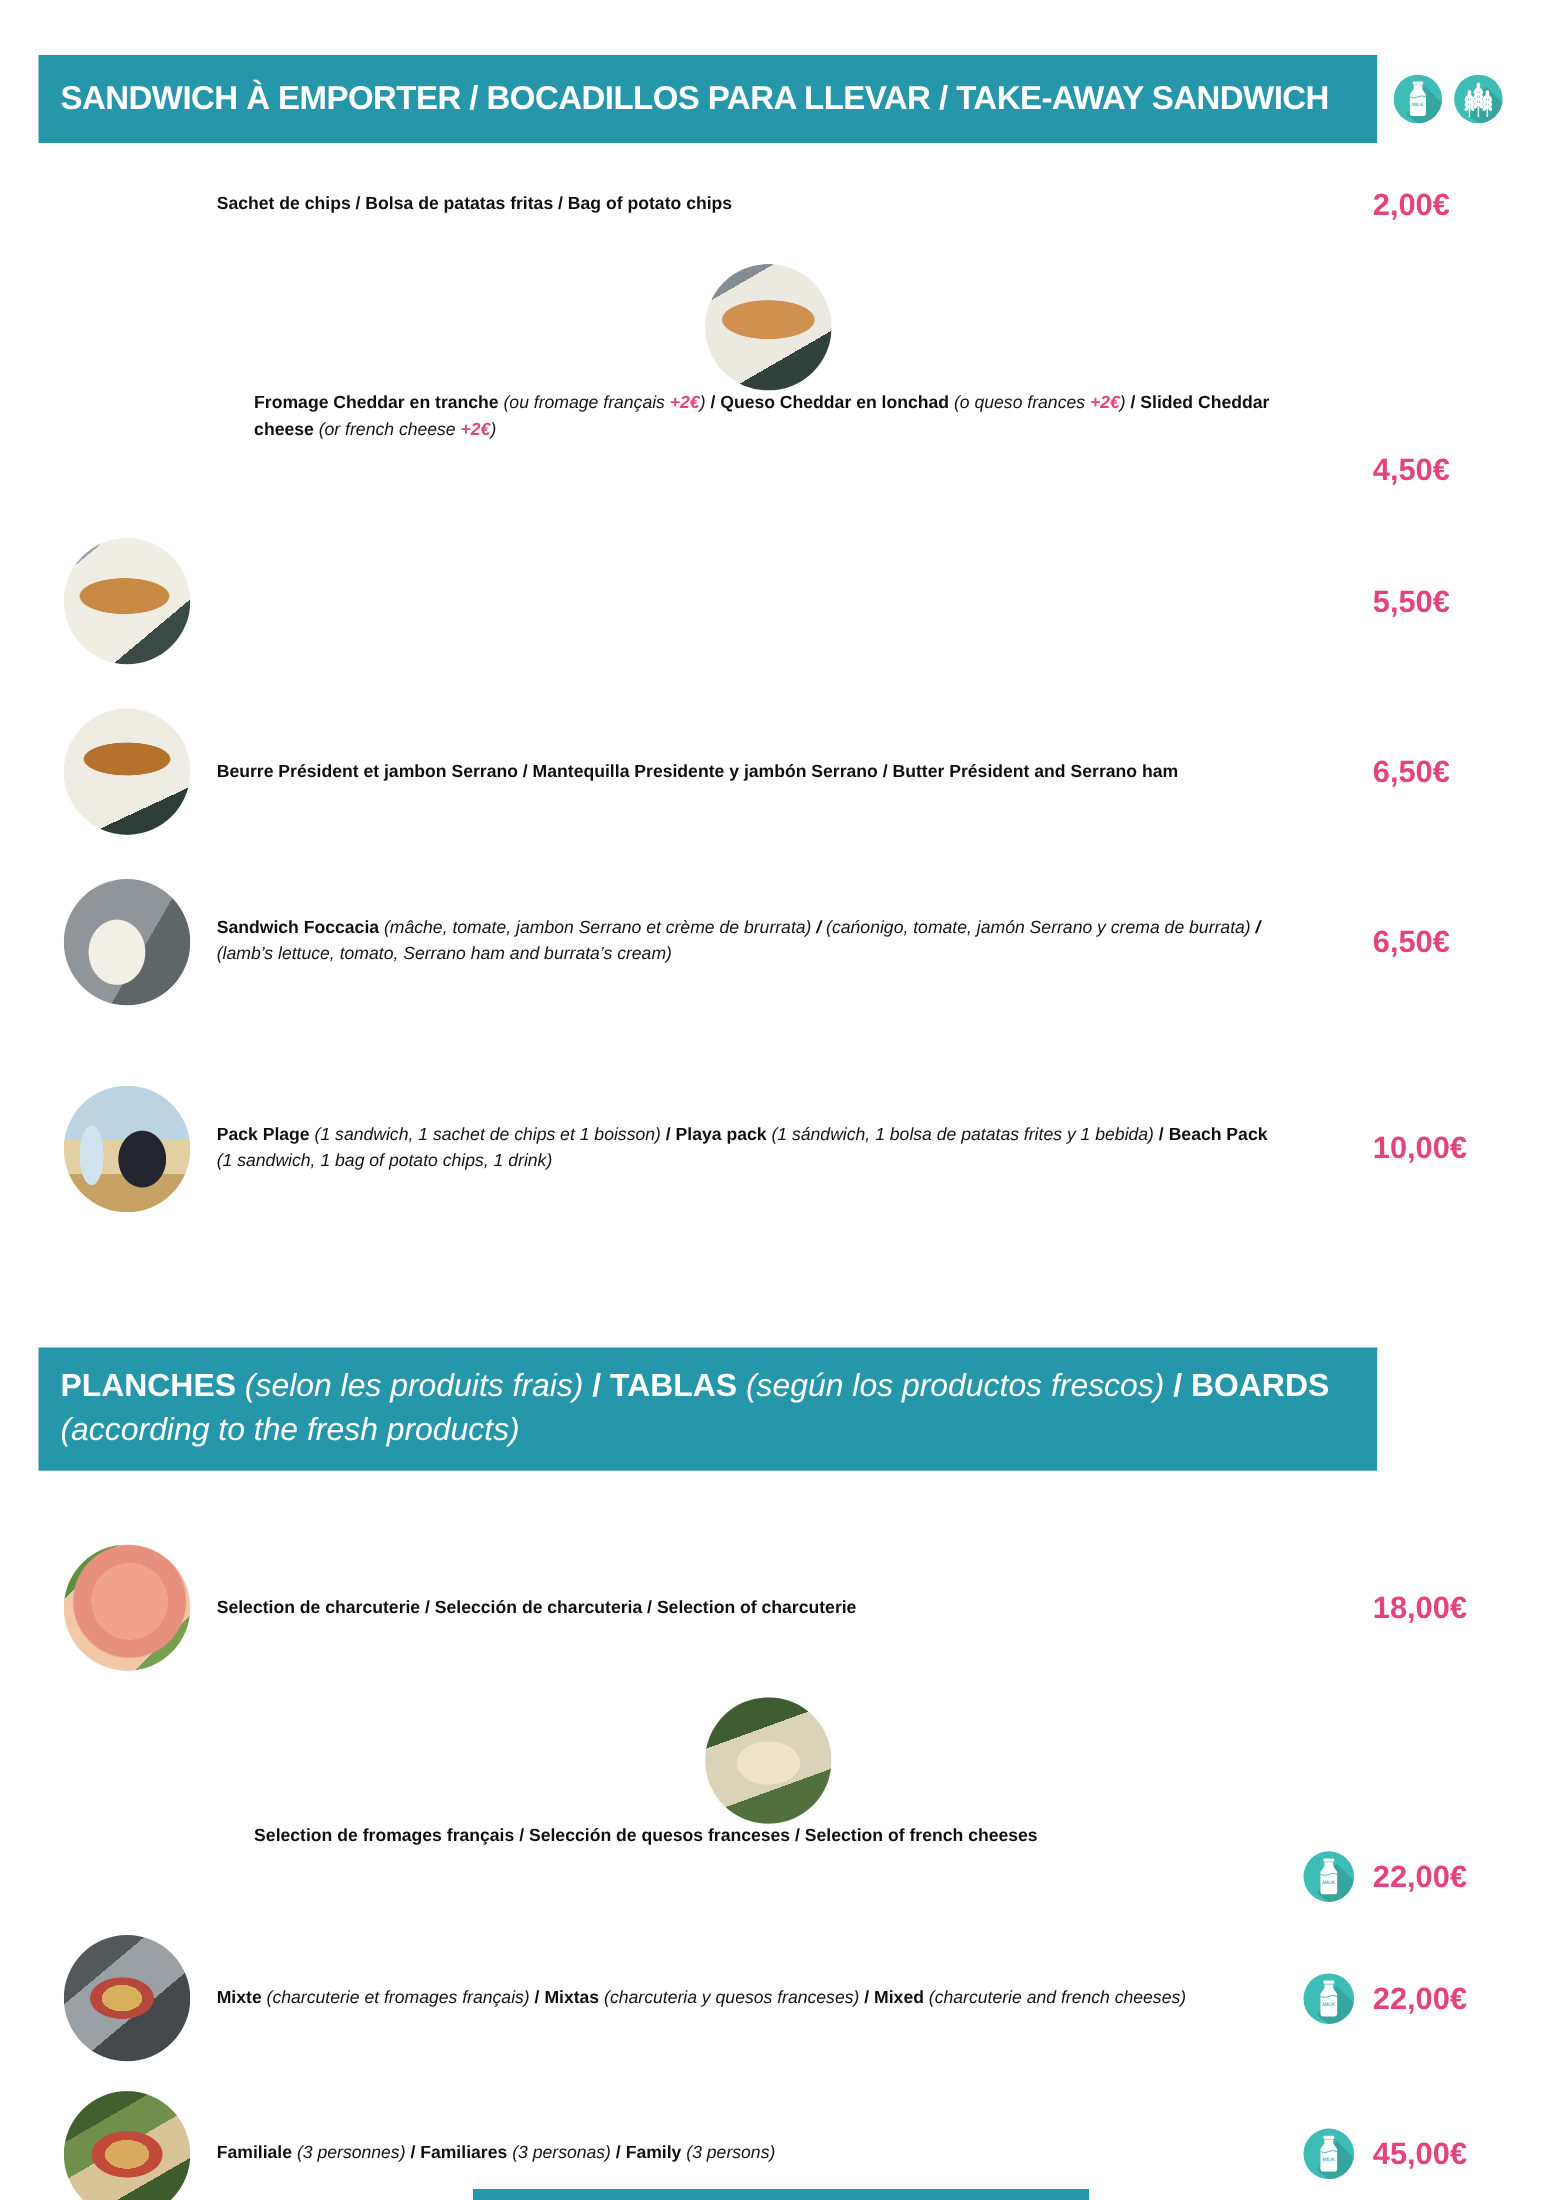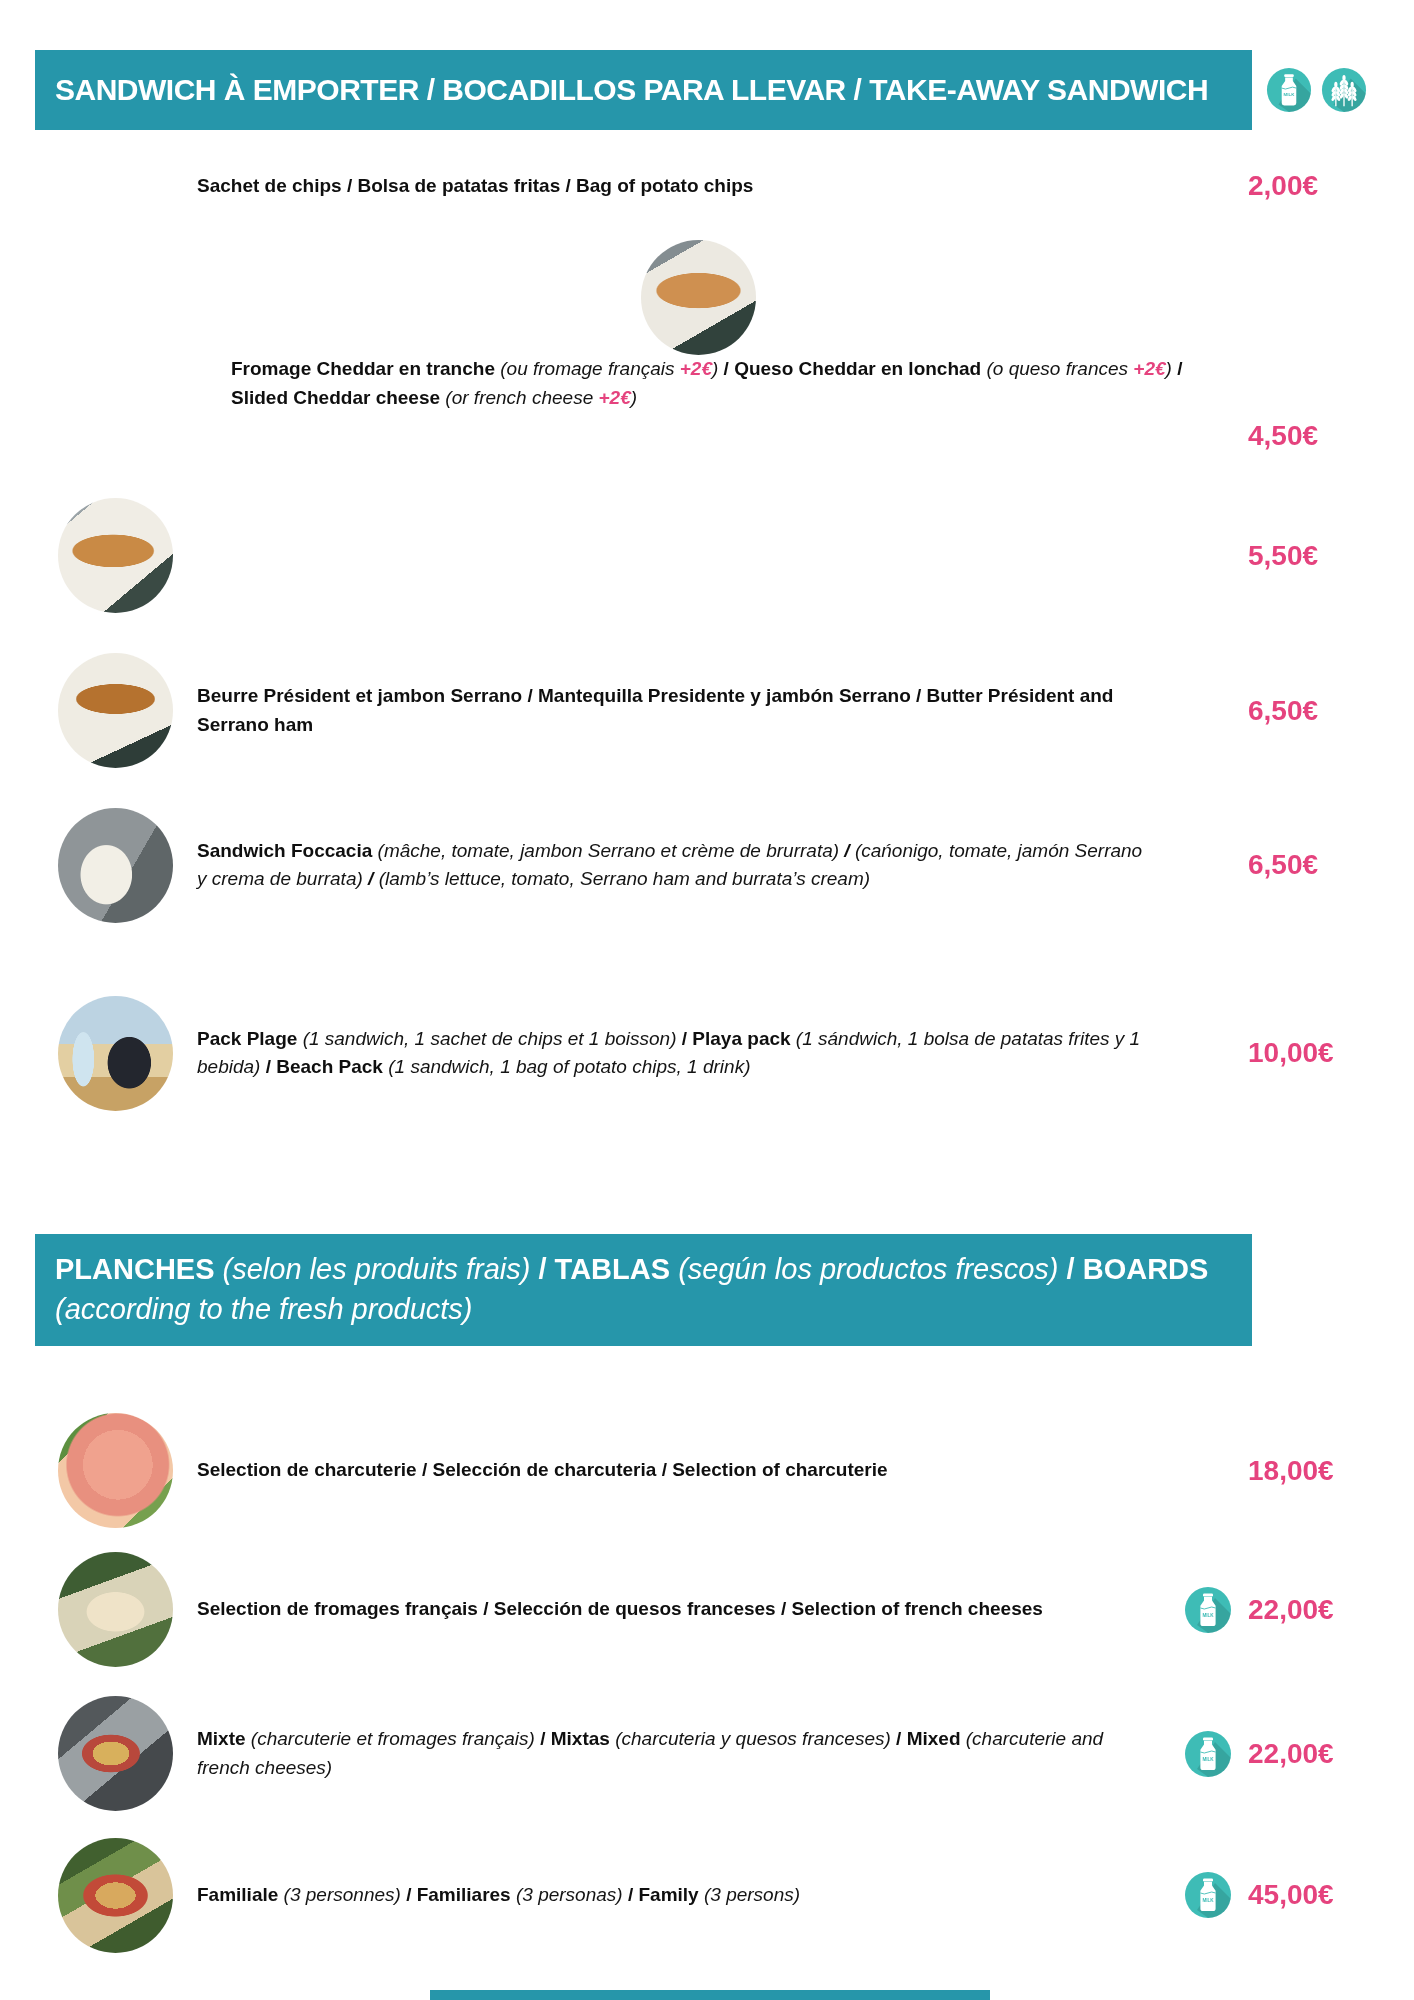--- a/index.html
+++ b/index.html
@@ -36,21 +36,21 @@
   .row{
     display:flex;align-items:center;
     margin-left:58px;margin-right:52px;
     min-height:115px;
   }
   .row.slim{min-height:42px;}
   .ph{width:115px;height:115px;border-radius:50%;flex:none;margin-right:24px;}
   .ph-empty{visibility:hidden;height:1px;}
   .desc{
     width:958px;flex:none;
-    font-size:19px;line-height:1.5;color:#141414;
+    font-size:16px;line-height:1.5;color:#141414;
   }
   .seg-b{font-weight:700;font-style:normal;color:#0f0f0f;}
   .seg-i{font-weight:400;font-style:italic;}
   .seg-bi{font-weight:700;font-style:italic;color:#0f0f0f;}
   .seg-pi{font-weight:700;font-style:italic;color:#e5437e;}
   .right-zone{display:flex;align-items:center;margin-left:auto;}
   .milk-slot{width:48px;height:48px;margin-right:16px;flex:none;}
   .milk-slot.empty{visibility:hidden;}
   .price{
     width:114px;flex:none;text-align:left;
@@ -67,21 +67,21 @@
   .ph-mixte-board{background:radial-gradient(ellipse 40% 26% at 46% 50%,#d8b05c 0 40%,#b8483c 40% 62%,rgba(0,0,0,0) 64%),linear-gradient(140deg,#53585b 0 30%,#9aa0a3 30% 60%,#45494c 60%);}
   .ph-familiale-board{background:radial-gradient(ellipse 46% 30% at 50% 50%,#d8a95e 0 38%,#c24a38 38% 60%,rgba(0,0,0,0) 62%),linear-gradient(150deg,#41602f 0 26%,#6f8f4a 26% 45%,#d9c49a 45% 70%,#3f5c2e 70%);}
   
   #s1-items .row:nth-child(1){margin-top:32px;}
   #s1-items .row:nth-child(2){margin-top:30px;flex-direction:column;}
   #s1-items .row:nth-child(3){margin-top:38px;}
   #s1-items .row:nth-child(4){margin-top:40px;}
   #s1-items .row:nth-child(5){margin-top:35px;min-height:124px;}
   #s1-items .row:nth-child(6){margin-top:64px;min-height:124px;}
   #s2-items .row:nth-child(1){margin-top:67px;}
-  #s2-items .row:nth-child(2){margin-top:24px;}
+  #s2-items .row:nth-child(2){margin-top:24px;flex-direction:column;}
   #s2-items .row:nth-child(3){margin-top:29px;}
   #s2-items .row:nth-child(4){margin-top:24px;min-height:120px;}
   .bottom-strip{
     position:absolute;left:430px;bottom:0;
     width:560px;height:10px;background:#2696aa;
   }
 </style>
 </head>
 <body>
 

